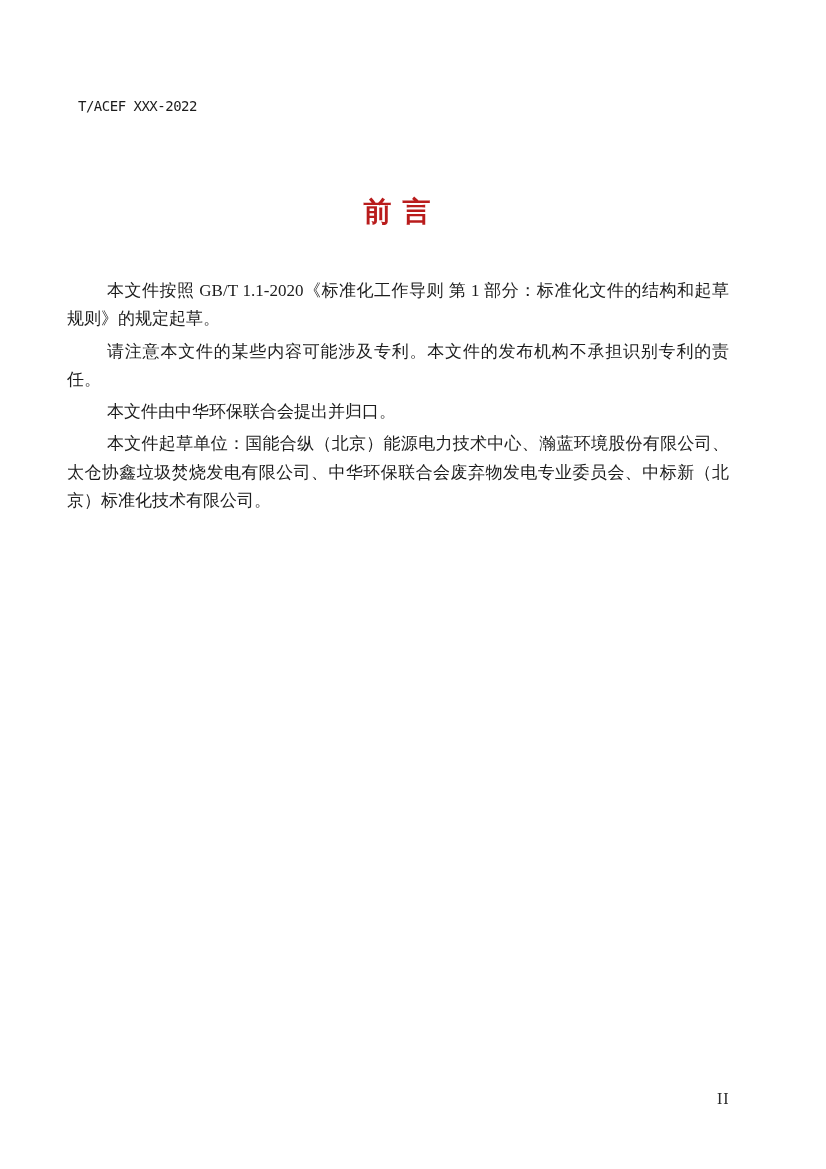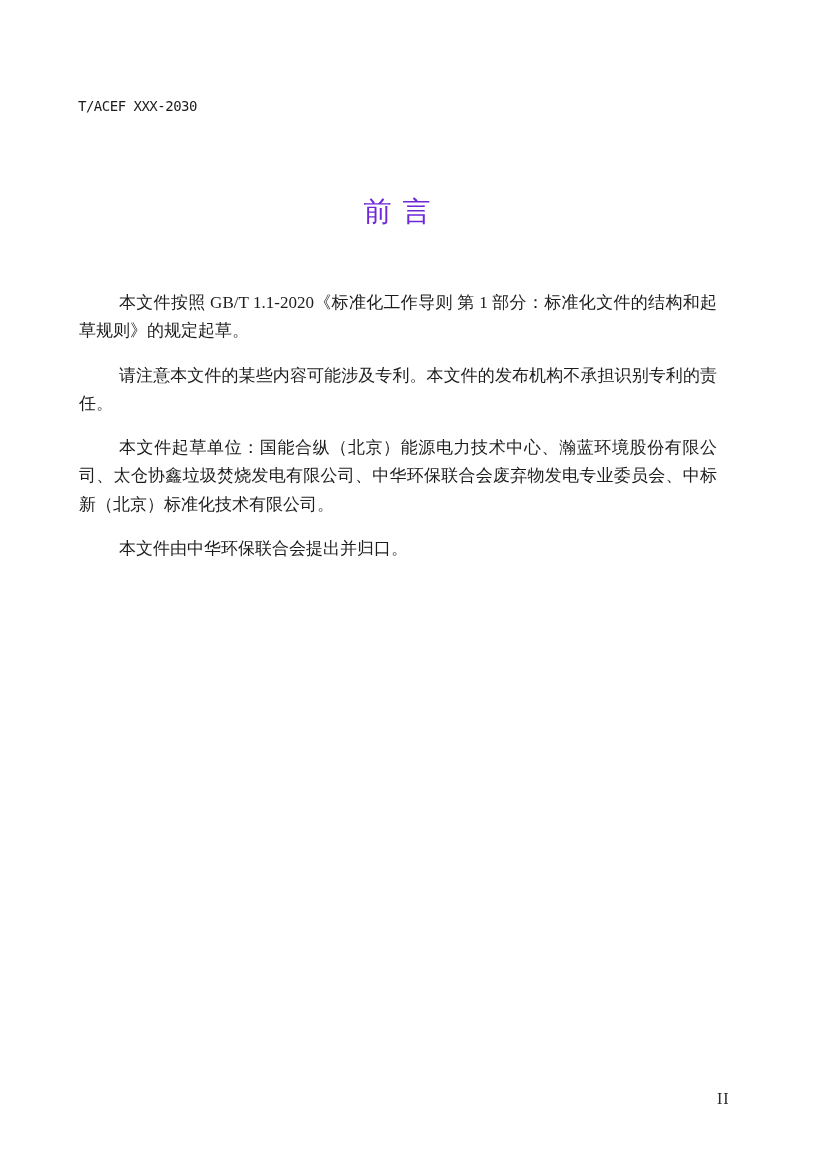--- a/index.html
+++ b/index.html
@@ -26,60 +26,60 @@
     color: #1c1c1c;
     white-space: nowrap;
   }
   .doc-title {
     position: absolute;
     left: 63px;
     top: 194px;
     width: 670px;
     text-align: center;
     font-size: 28px;
-    font-weight: normal;
+    font-weight: bold;
     letter-spacing: 2px;
     line-height: 36px;
-    color: #6d28d9;
+    color: #b91c1c;
   }
   .body-text {
     position: absolute;
     left: 63px;
     top: 273px;
     width: 670px;
     font-size: 17px;
     line-height: 28.3px;
     text-align: justify;
   }
   .body-text p {
-    margin: 16px;
+    margin: 4px;
     padding: 0;
     text-indent: 40px;
   }
   .page-number {
     position: absolute;
     left: 697px;
     top: 1090px;
     font-size: 16px;
     color: #2a2a2a;
     letter-spacing: 1px;
     margin-left: 20px;
   }
 </style>
 </head>
 <body>
 
 <div class="page">
 
-  <div class="doc-number">T/ACEF XXX-2030</div>
+  <div class="doc-number">T/ACEF XXX-2022</div>
 
   <div class="doc-title">前  言</div>
 
   <div class="body-text">
     <p>本文件按照 GB/T 1.1-2020《标准化工作导则 第 1 部分：标准化文件的结构和起草规则》的规定起草。</p>
     <p>请注意本文件的某些内容可能涉及专利。本文件的发布机构不承担识别专利的责任。</p>
+    <p>本文件由中华环保联合会提出并归口。</p>
     <p>本文件起草单位：国能合纵（北京）能源电力技术中心、瀚蓝环境股份有限公司、太仓协鑫垃圾焚烧发电有限公司、中华环保联合会废弃物发电专业委员会、中标新（北京）标准化技术有限公司。</p>
-    <p>本文件由中华环保联合会提出并归口。</p>
   </div>
 
   <div class="page-number">II</div>
 
 </div>
 
 </body></html>

